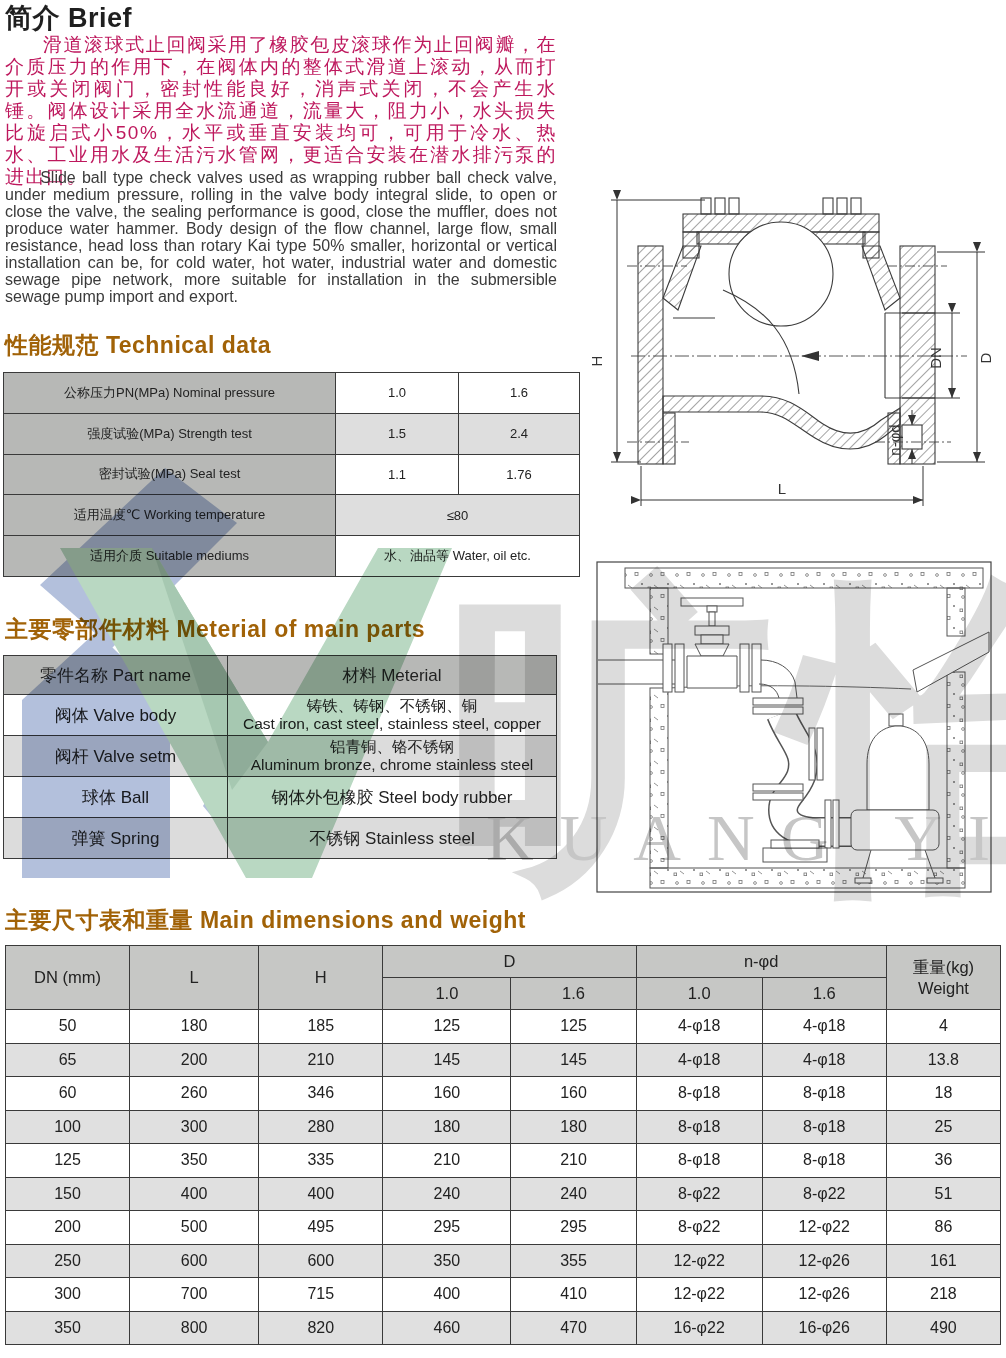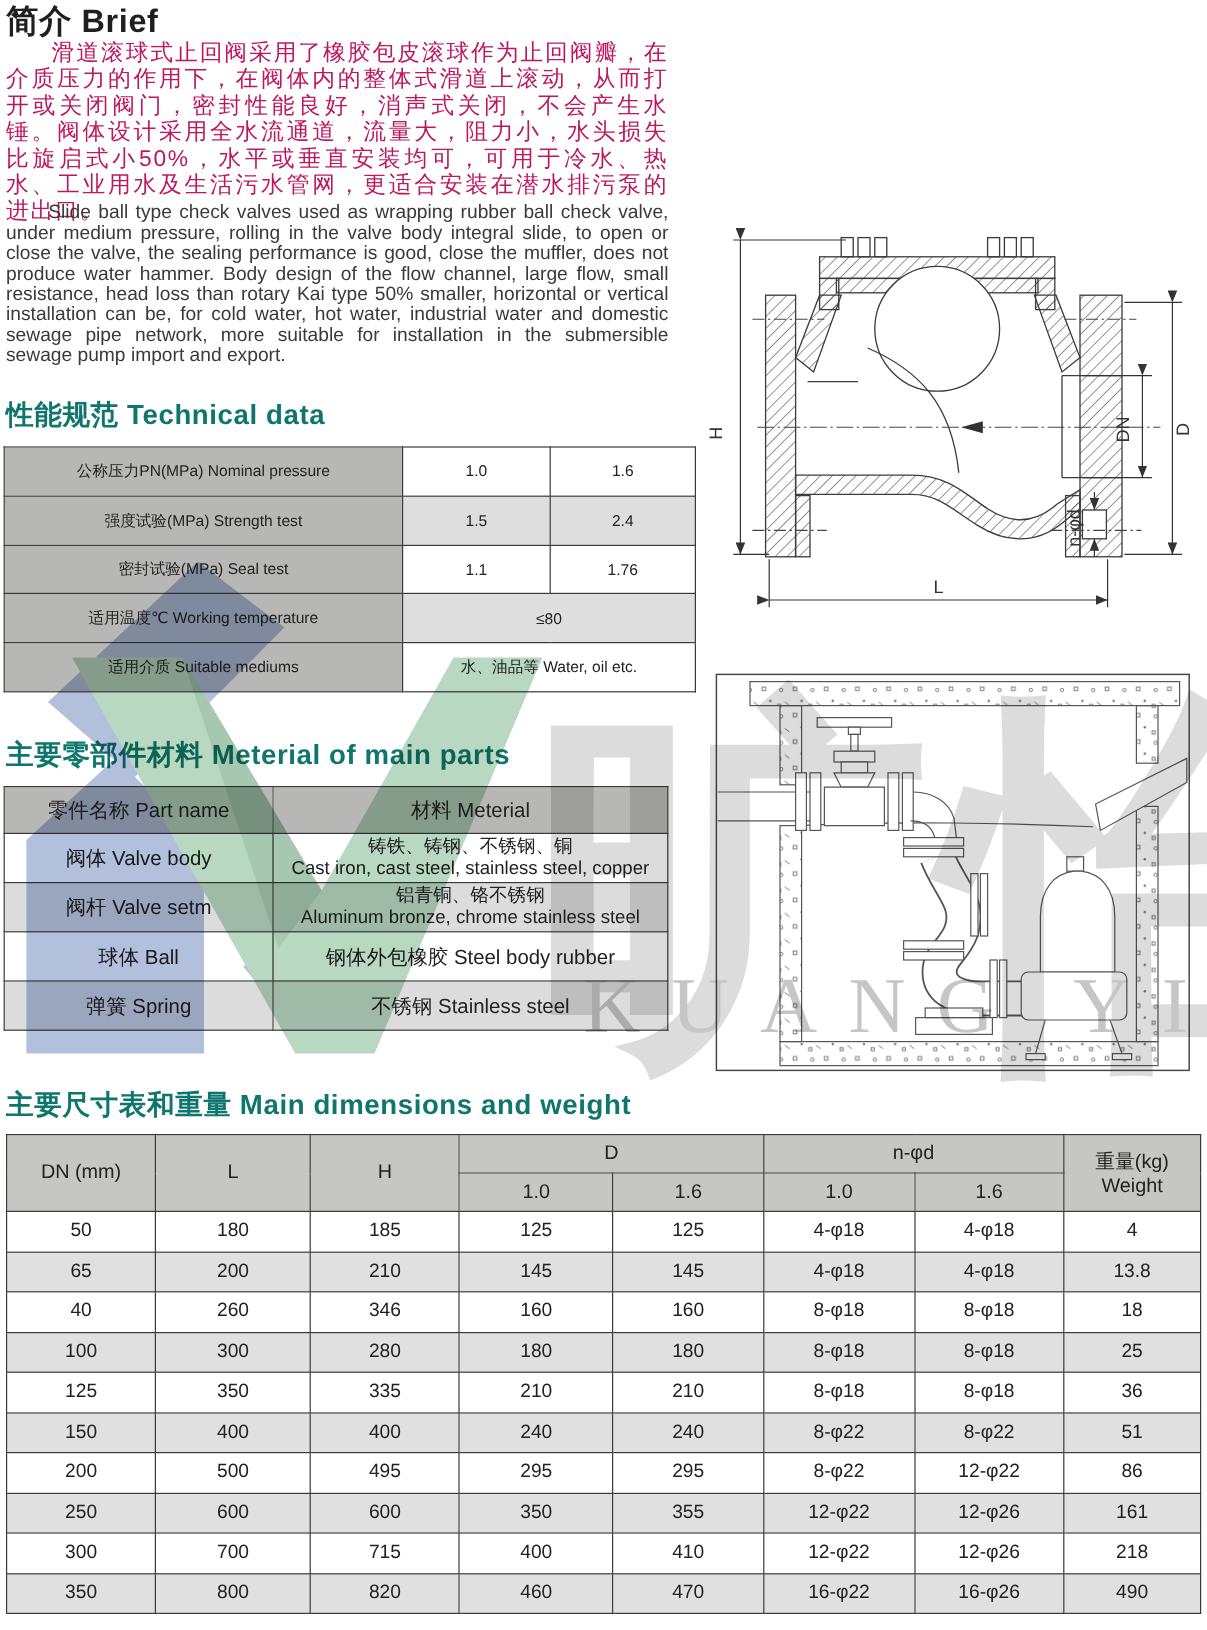--- a/index.html
+++ b/index.html
@@ -1,20 +1,20 @@
 <!DOCTYPE html>
 <html><head>
 <meta charset="utf-8">
 <style>
   html,body{margin:0;padding:0;background:#fff;}
   .page{position:relative;width:1006px;height:1358px;background:#ffffff;overflow:hidden;
         font-family:"Liberation Sans","DejaVu Sans",sans-serif;color:#2c2c2c;}
   .abs{position:absolute;}
   h1.sec{font-size:27px;font-weight:bold;margin:0;color:#1f1f1f;letter-spacing:0.5px;}
-  h2.sec{font-size:23px;font-weight:bold;margin:0;color:#0f766e;letter-spacing:0.5px;}
+  h2.sec{font-size:23px;font-weight:bold;margin:0;color:#a16207;letter-spacing:0.5px;}
   p.zh{margin:0;font-size:19px;line-height:22px;text-align:justify;text-justify:inter-character;
        text-indent:2em;color:#be185d;letter-spacing:1.5px;}
   p.en{margin:0;font-size:16px;line-height:17px;text-align:justify;text-indent:2.2em;color:#3a3a3a;}
   table{border-collapse:collapse;table-layout:fixed;}
   td,th{border:1.4px solid #3a3a3a;text-align:center;vertical-align:middle;font-weight:normal;
         padding:0 4px;overflow:hidden;}
   
   .tech{width:550px;}
   .tech td{height:39.8px;font-size:13px;color:#222;}
   .tech td.lab{background:#b7b8b6;width:323px;}
@@ -325,21 +325,21 @@
           <td>65</td>
           <td>200</td>
           <td>210</td>
           <td>145</td>
           <td>145</td>
           <td>4-φ18</td>
           <td>4-φ18</td>
           <td>13.8</td>
         </tr>
         <tr>
-          <td>40</td>
+          <td>60</td>
           <td>260</td>
           <td>346</td>
           <td>160</td>
           <td>160</td>
           <td>8-φ18</td>
           <td>8-φ18</td>
           <td>18</td>
         </tr>
         <tr>
           <td>100</td>

